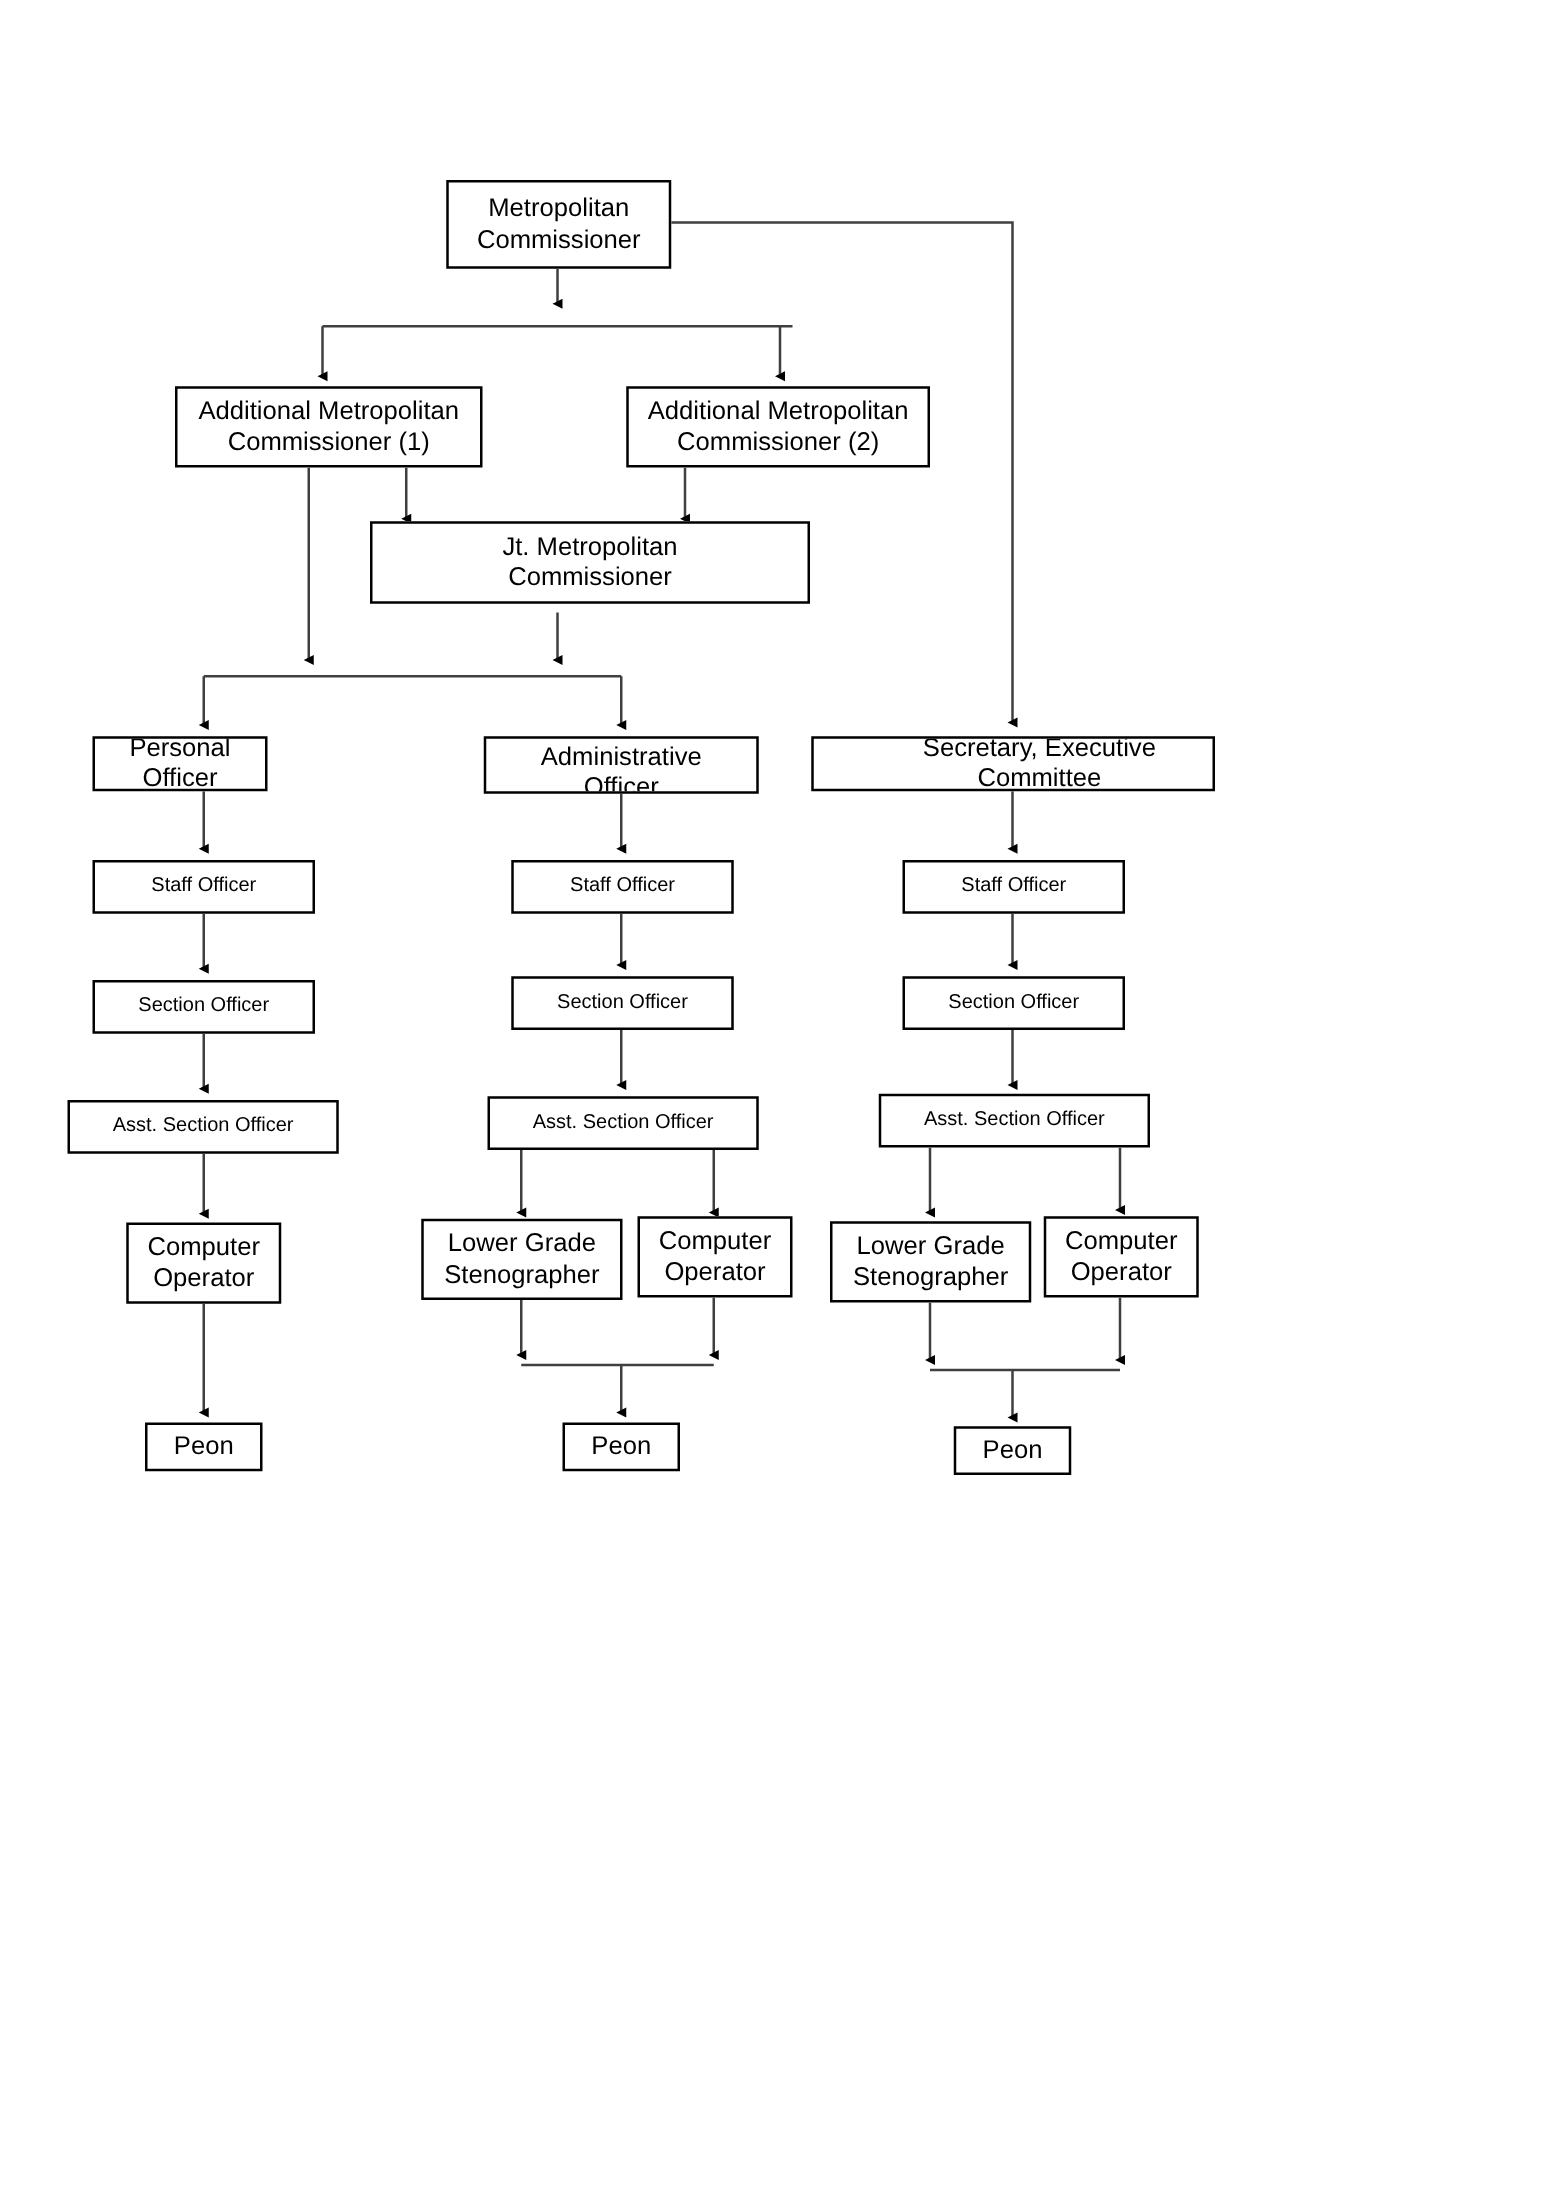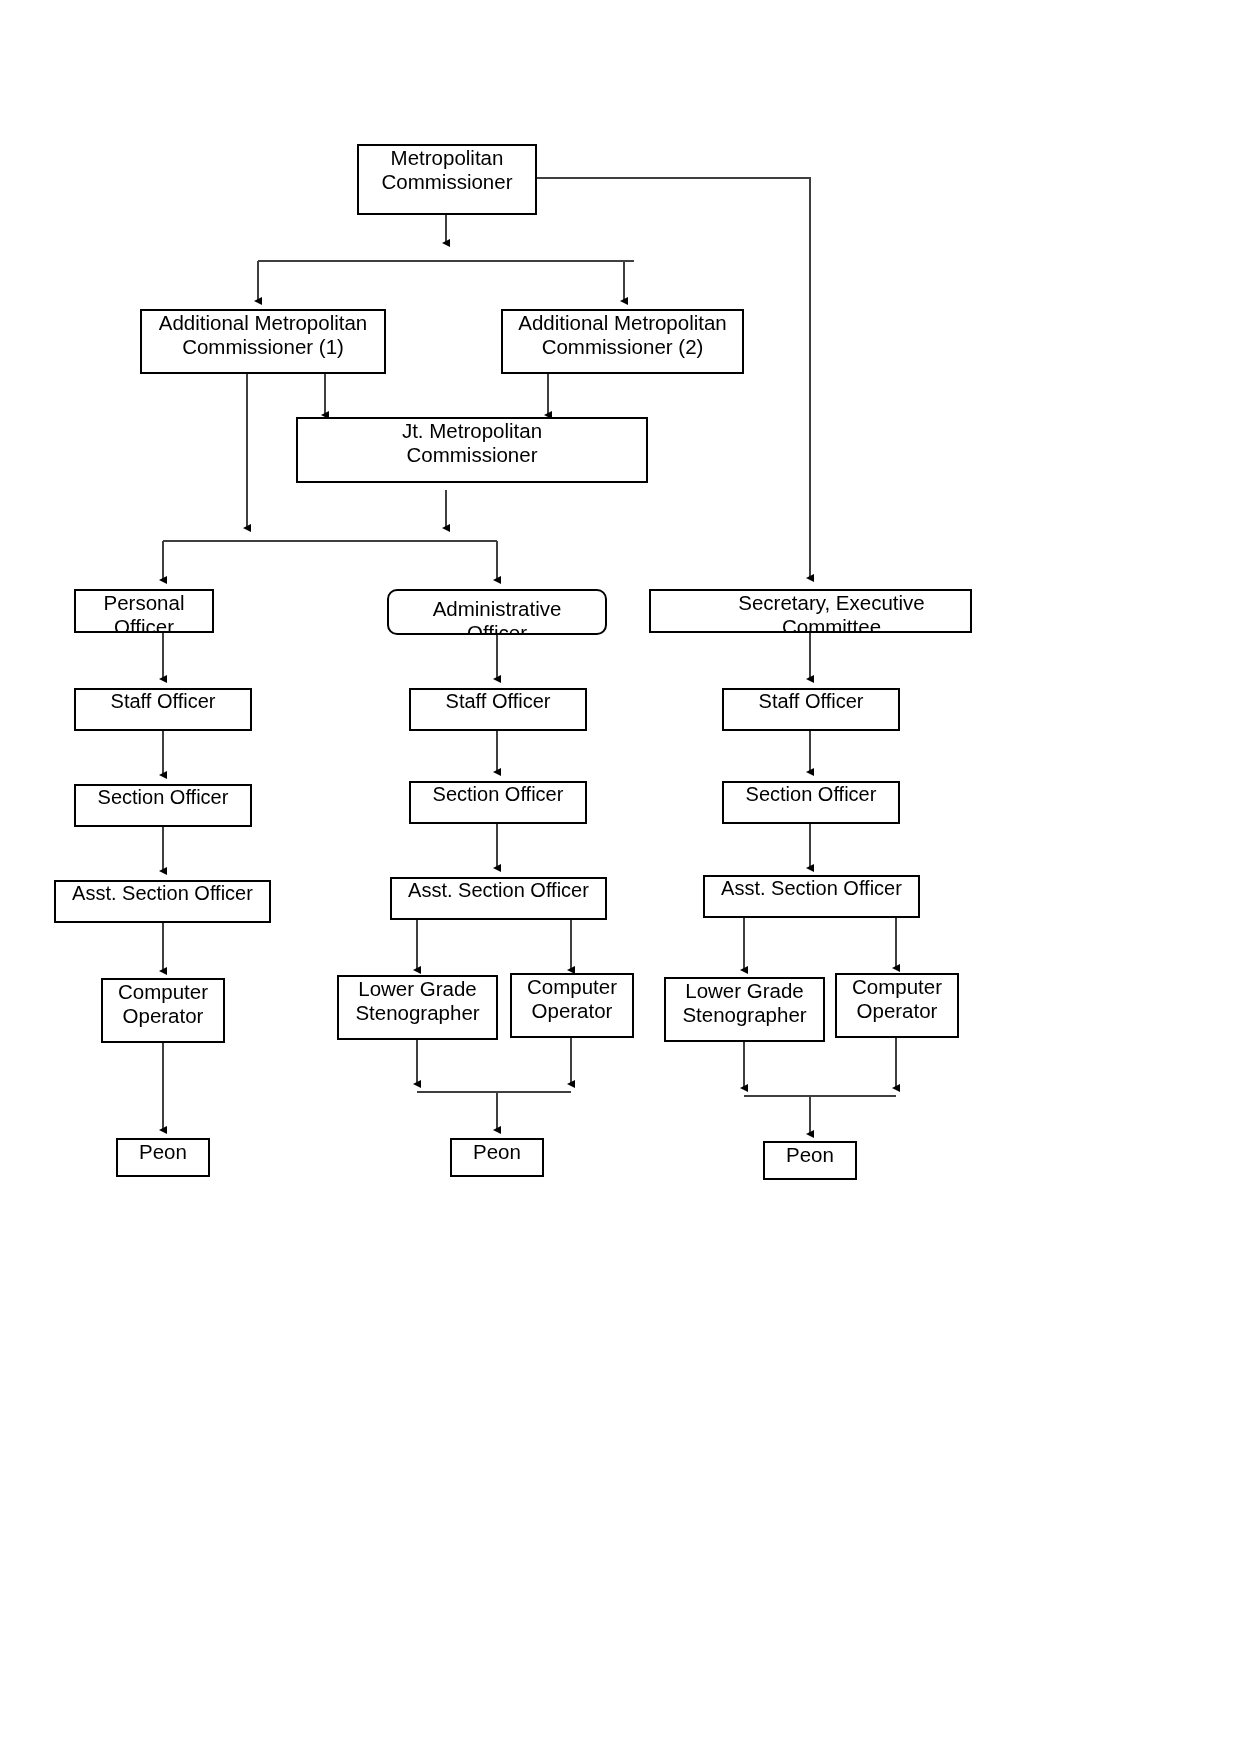--- a/index.html
+++ b/index.html
@@ -25,34 +25,34 @@
     height: 1755px;
     pointer-events: none;
   }
   .node {
     position: absolute;
     box-sizing: border-box;
     background: #ffffff;
     border: 2px solid #000000;
     color: #000000;
     display: flex;
-    align-items: flex-start;
+    align-items: center;
     justify-content: center;
     text-align: center;
     line-height: 1.18;
     overflow: hidden;
     z-index: 2;
   }
   .node .label {
     display: block;
     width: 100%;
     white-space: pre-line;
   }
   .fs20 { font-size: 20.5px; }
-  .fs19 { font-size: 20px; }
+  .fs19 { font-size: 16px; }
   
   .clipped .label {
     position: relative;
     top: 6px;
   }
 </style>
 </head>
 <body>
 
 <div id="chart-root">
@@ -128,21 +128,21 @@
 
   <div class="node fs20" style="left:296px; top:417px; width:352px; height:66px;">
     <span class="label">Jt. Metropolitan
 Commissioner</span>
   </div>
 
   <div class="node fs20" style="left:74px; top:589px; width:140px; height:44px;">
     <span class="label">Personal Officer</span>
   </div>
 
-  <div class="node fs20 clipped" style="left:387px; top:589px; width:220px; height:46px;border-radius:10px;">
+  <div class="node fs20 clipped" style="left:387px; top:589px; width:220px; height:46px;">
     <span class="label">Administrative
 Officer</span>
   </div>
 
   <div class="node fs20" style="left:649px; top:589px; width:323px; height:44px;padding-left:42px;">
     <span class="label">Secretary, Executive Committee</span>
   </div>
 
   <div class="node fs19" style="left:74px; top:688px; width:178px; height:43px;">
     <span class="label">Staff Officer</span>

